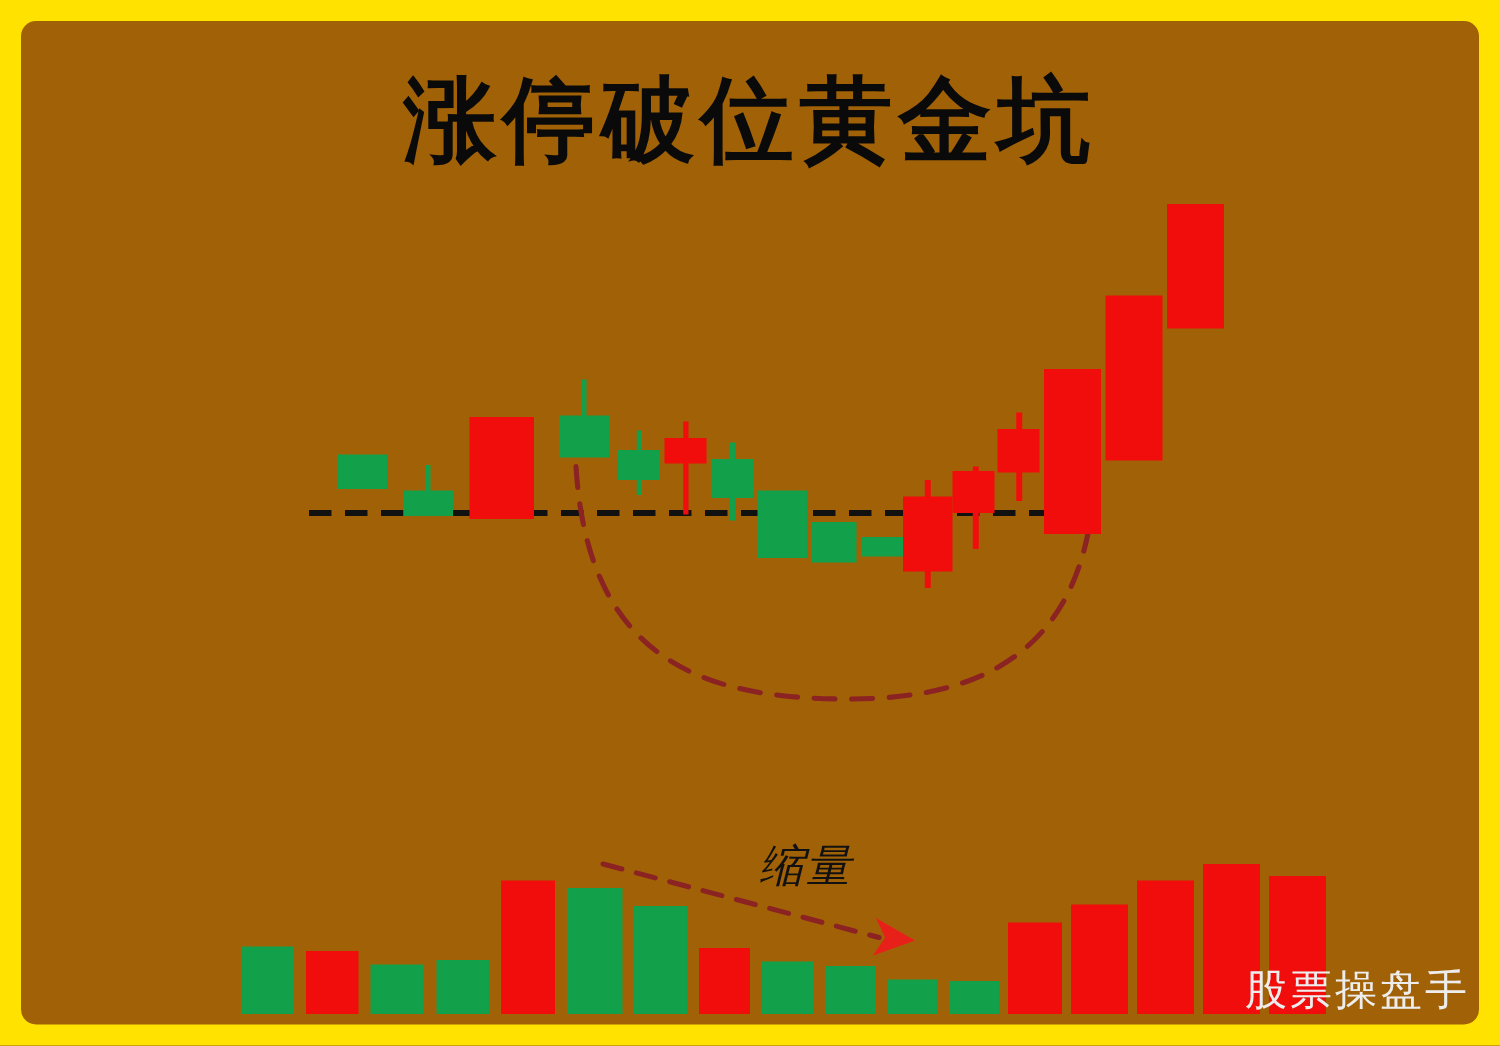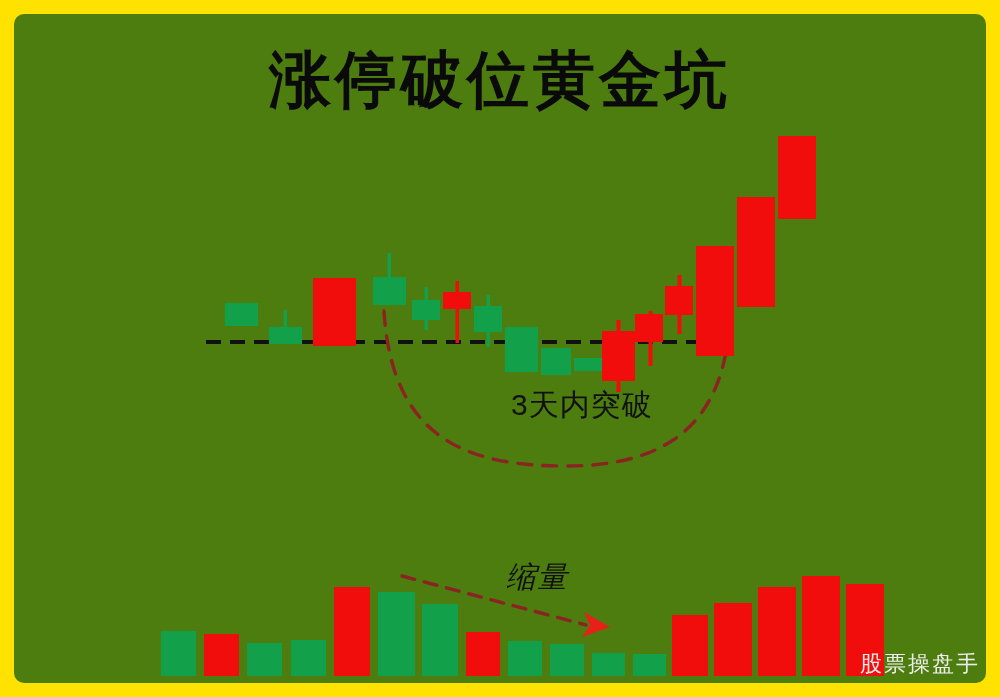--- a/index.html
+++ b/index.html
@@ -6,21 +6,21 @@
   body{
     width:1000px;height:697px;
     background:#FFE200;
     font-family:"Liberation Sans","DejaVu Sans",sans-serif;
     overflow:hidden;
   }
   #frame{
     position:absolute;
     left:14px;top:14px;
     width:972px;height:669px;
-    background:#4d7c0f;
+    background:#a16207;
     border-radius:10px;
     overflow:hidden;
   }
   #title{
     position:absolute;
     left:0;right:0;top:24px;
     text-align:center;
     font-family:"DejaVu Serif","Liberation Serif",serif;
     font-weight:bold;
     font-size:62px;
@@ -46,21 +46,21 @@
     left:492px;top:543px;
     font-size:30px;
     color:#111;
     white-space:nowrap;
     letter-spacing:1px;
     font-style:italic;
   }
   #watermark{
     position:absolute;
     right:6px;bottom:4px;
-    font-size:22px;
+    font-size:28px;
     color:#ededed;
     letter-spacing:2px;
     white-space:nowrap;
     user-select:none;
     margin-top:31px;
   }
 </style>
 </head>
 <body>
 
@@ -169,19 +169,18 @@
         <rect x="788" y="562" width="38" height="100" fill="#F20D0D"></rect>
         <rect x="832" y="570" width="38" height="92" fill="#F20D0D"></rect>
       </g>
 
       <g>
         <line x1="388" y1="562" x2="572" y2="611" stroke="#8B2323" stroke-width="3.4" stroke-dasharray="13 10" stroke-linecap="round"></line>
         <polygon points="570,598 596,613 568,623 576,611" fill="#E8201A"></polygon>
       </g>
     </svg>
 
-    <div class="ann-break">3天内突破</div>
 
     <div class="ann-vol">缩量</div>
 
     <div id="watermark">股票操盘手</div>
   </div>
 </div>
 
 </body></html>

